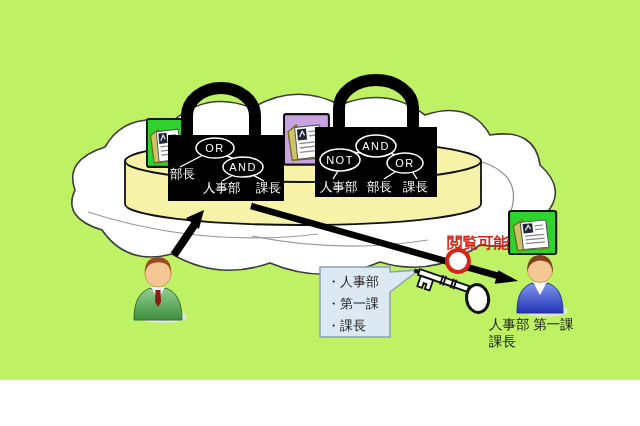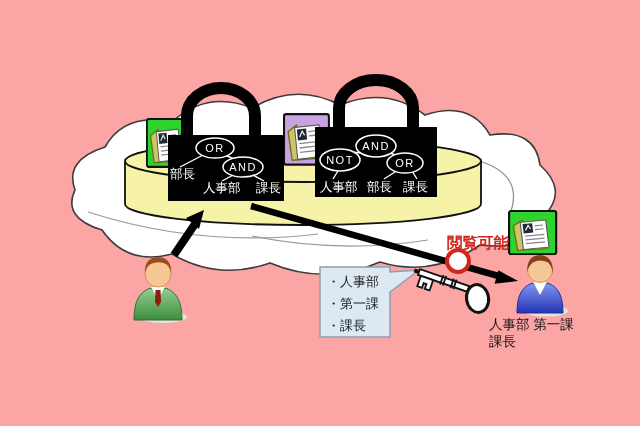--- a/index.html
+++ b/index.html
@@ -1,16 +1,16 @@
 <!DOCTYPE html>
 <html><head>
 <meta charset="utf-8">
 <style>
   html,body{margin:0;padding:0;background:#fff;}
-  .canvas{position:relative;width:640px;height:426px;background:#fca5a5;overflow:hidden;
+  .canvas{position:relative;width:640px;height:380px;background:#bef264;overflow:hidden;
           font-family:"Liberation Sans","DejaVu Sans",sans-serif;}
   svg{display:block;}
   text{font-family:"Liberation Sans","DejaVu Sans",sans-serif;}
   .gate-label{fill:#fff;font-size:11px;letter-spacing:1.5px;}
   .lock-term{fill:#fff;font-size:12.5px;}
   .access-label{fill:#d3261a;font-size:15.5px;font-weight:bold;}
   .callout-item{fill:#1c1c1c;font-size:13px;}
   .viewer-label{fill:#111;font-size:13.5px;}
 </style>
 </head>

